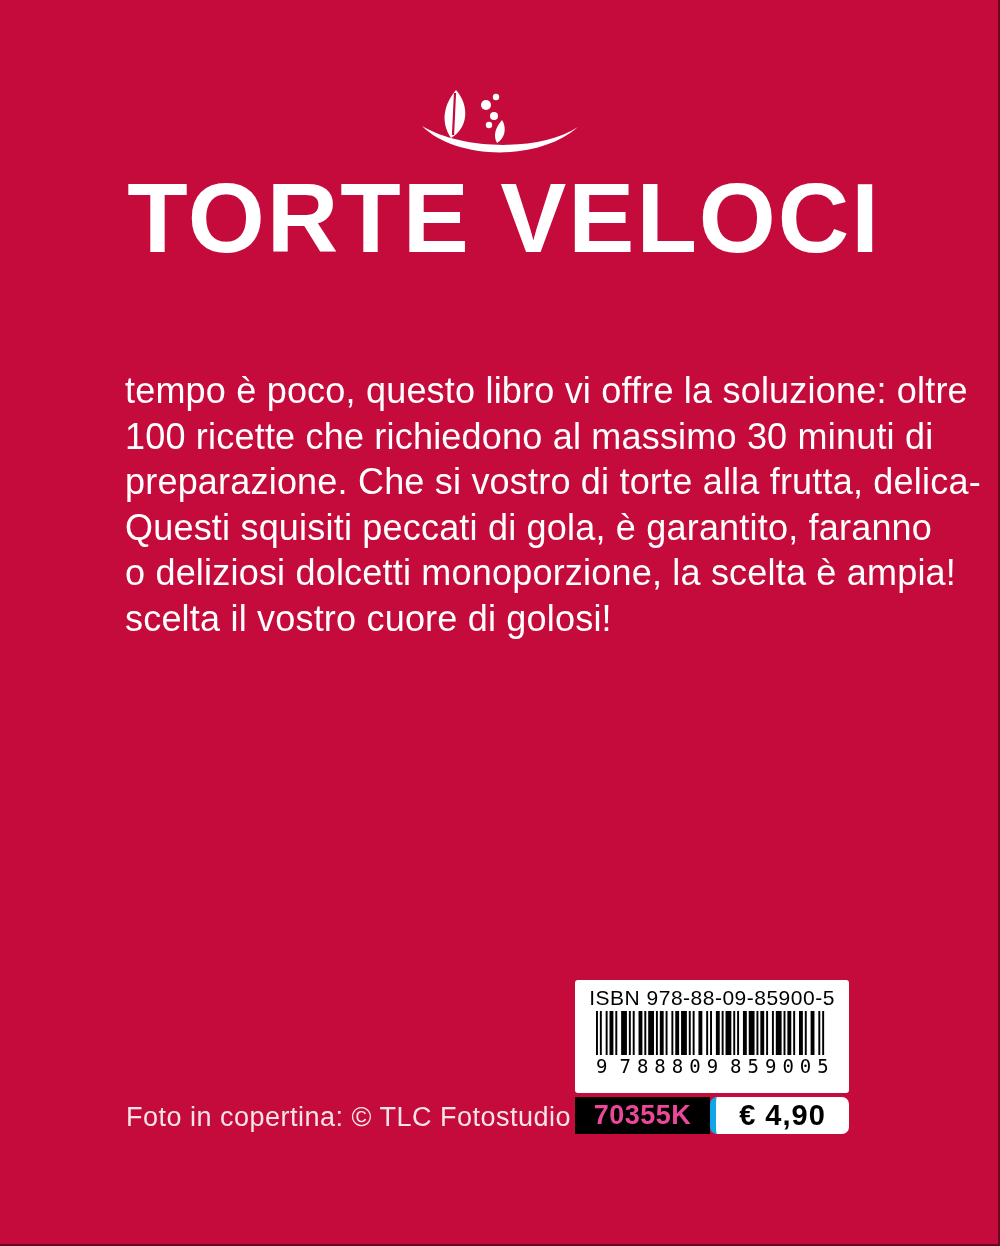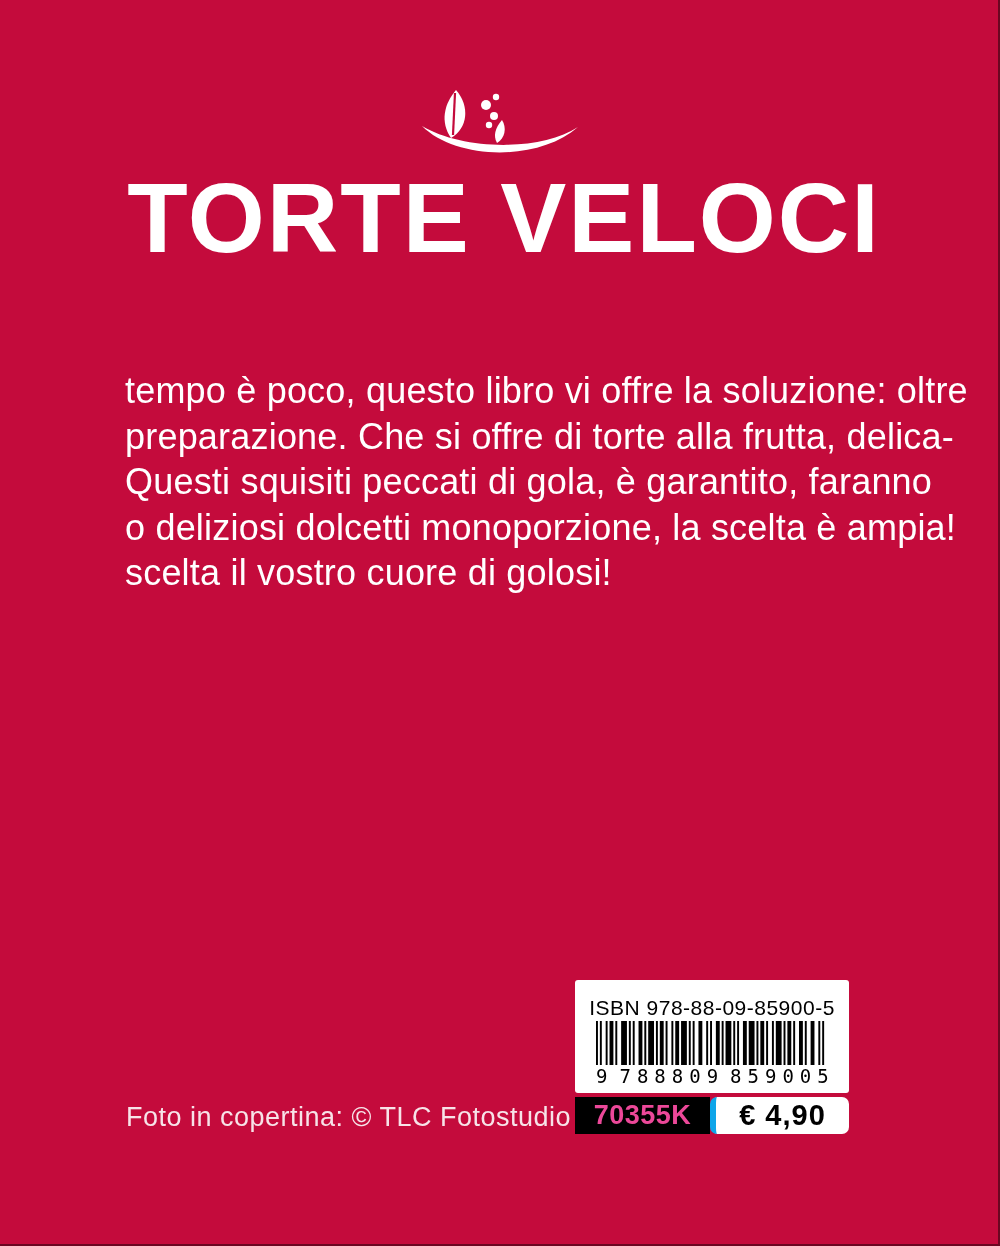--- a/index.html
+++ b/index.html
@@ -83,21 +83,21 @@
     left: 575px;
     top: 980px;
     width: 274px;
   }
   .isbn-box {
     box-sizing: border-box;
     width: 274px;
     height: 113px;
     background: #FFFFFF;
     border-radius: 3px;
-    padding: 15px 10px 4px 10px;
+    padding: 5px 10px 4px 10px;
     display: flex;
     flex-direction: column;
     align-items: center;
   }
   .isbn-text {
     color: #000000;
     font-size: 21px;
     font-weight: 400;
     letter-spacing: 0.5px;
     line-height: 25px;
@@ -174,21 +174,22 @@
       <path d="M84,42 C77,50 75,58 79,65 C87,60 89,50 84,42 Z" fill="#FFFFFF"></path>
 
       <path d="M4,48 C38,82 120,84 160,49 C122,74 44,72 4,48 Z" fill="#FFFFFF"></path>
     </svg>
   </div>
 
   <h1 class="title">TORTE VELOCI</h1>
 
   <div class="blurb">
     <span class="line">tempo è poco, questo libro vi offre la soluzione: oltre</span>
-    <span class="line">preparazione. Che si offre di torte alla frutta, delica-</span>
+    <span class="line">100 ricette che richiedono al massimo 30 minuti di</span>
+    <span class="line">preparazione. Che si vostro di torte alla frutta, delica-</span>
     <span class="line">Questi squisiti peccati di gola, è garantito, faranno</span>
     <span class="line">o deliziosi dolcetti monoporzione, la scelta è ampia!</span>
     <span class="line last">scelta il vostro cuore di golosi!</span>
   </div>
 
   <div class="photo-credit">Foto in copertina: © TLC Fotostudio</div>
 
   <div class="barcode-block">
     <div class="isbn-box">
       <div class="isbn-text">ISBN 978-88-09-85900-5</div>

